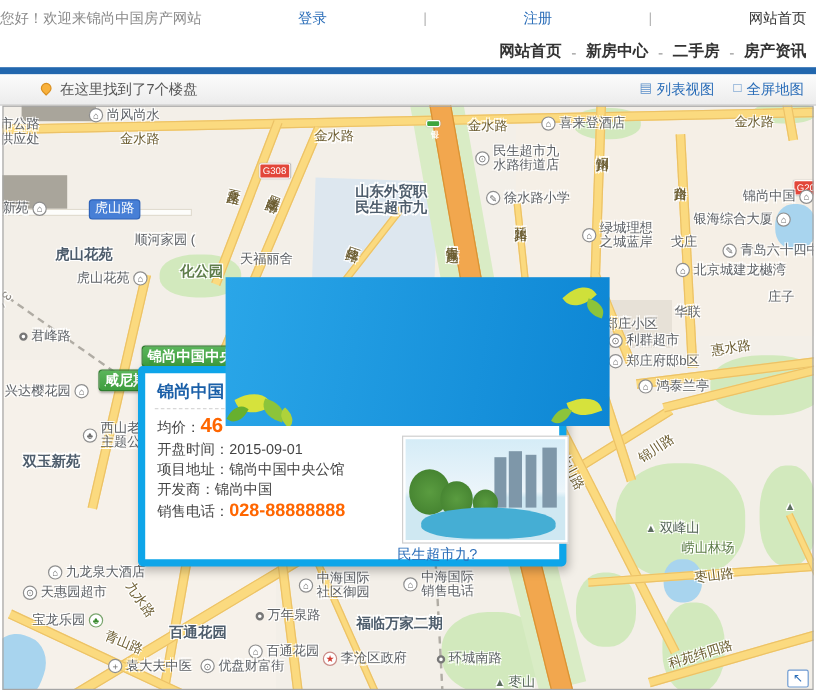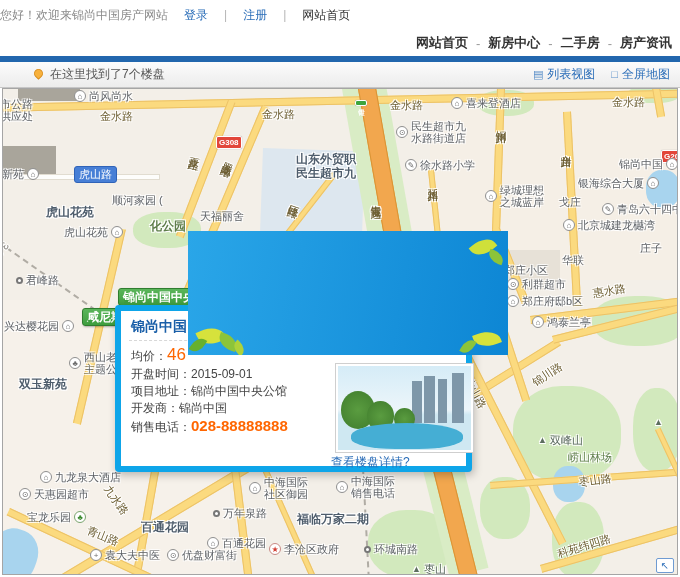--- a/index.html
+++ b/index.html
@@ -1,19 +1,19 @@
 <!DOCTYPE html>
 <html><head>
 <meta charset="utf-8">
 <style>
 *{margin:0;padding:0;box-sizing:border-box}
 html,body{width:680px;height:577px}
 body{position:relative;font-family:"Liberation Sans","DejaVu Sans",sans-serif;background:#fff;overflow:hidden}
 
-#hdr1{position:absolute;top:0;left:0;right:0;height:30px;display:flex;align-items:center;justify-content:flex-start;padding-right:8px;font-size:12px;color:#8a8a8a;gap:16px;background:#fff}
+#hdr1{position:absolute;top:0;left:0;right:0;height:30px;display:flex;align-items:center;justify-content:space-between;padding-right:8px;font-size:12px;color:#8a8a8a;gap:4px;background:#fff}
 .lnk{color:#2a6db8;cursor:pointer}
 .sep{color:#b5b5b5}
 .homelnk{color:#333}
 #hdr2{position:absolute;top:30px;left:0;right:0;height:26px;display:flex;align-items:center;justify-content:flex-end;padding-right:8px;font-size:13px;font-weight:bold;color:#333;gap:8px;background:#fff}
 .navsep{color:#999;font-weight:normal}
 #bluebar{position:absolute;top:56px;left:0;right:0;height:6px;background:#2267ae}
 #tbar{position:absolute;top:62px;left:0;right:0;height:26px;background:linear-gradient(#fcfcfc,#ececec);border-bottom:1px solid #c6c6c6;display:flex;align-items:center;font-size:12px;color:#555;padding:0 10px}
 .pin{width:9px;height:9px;background:#f8b13c;border:1px solid #d98f1f;border-radius:50% 50% 50% 0;transform:rotate(-45deg);margin:0 7px 2px 24px;flex:0 0 auto}
 .tsp{flex:1}
 .tbtn{display:flex;align-items:center;gap:4px;color:#2a6db8;margin-left:16px;cursor:pointer}
@@ -36,31 +36,31 @@
 .grn{color:#5e7d4a}
 .mtn{color:#55645a}
 .onroad{color:#6b5c30}
 .vert{writing-mode:vertical-rl;letter-spacing:1px}
 .poi{display:flex;align-items:center;gap:3px}
 .ico{display:inline-block;width:12px;height:12px;border:1px solid #8f8f8f;border-radius:50%;background:#fff;color:#6f6f6f;font-size:8px;line-height:11px;text-align:center;font-style:normal;flex:0 0 auto;text-shadow:none}
 .ico.red{color:#d23c31;border-color:#c98b86}
 .ico.grn2{color:#3a8a2e;border-color:#7aa56e}
 .mico{display:inline-block;color:#5d6e5f;font-size:9px;font-style:normal;flex:0 0 auto}
 .circ{display:inline-block;width:7px;height:7px;border:2px solid #777;border-radius:50%;background:#fff;flex:0 0 auto}
-.shield{position:absolute;background:#e2463a;color:#fff;font-size:8px;font-weight:bold;border:1px solid #fff;border-radius:2px;padding:0 2px;line-height:11px;z-index:4;box-shadow:0 0 1px #999;text-shadow:none}
+.shield{position:absolute;background:#e2463a;color:#fff;font-size:8px;font-weight:normal;border:1px solid #fff;border-radius:2px;padding:0 2px;line-height:11px;z-index:4;box-shadow:0 0 1px #999;text-shadow:none}
 .gshield{position:absolute;background:#3da53d;color:#fff;font-size:7px;line-height:8px;padding:2px 1px;writing-mode:vertical-rl;border:1px solid #fff;border-radius:2px;z-index:4;box-shadow:0 0 1px #999}
 .marker{position:absolute;background:linear-gradient(#5ab55a,#3f9e3f);border:1px solid #2f7d2f;border-radius:3px;color:#fff;font-weight:bold;font-size:12px;line-height:16px;padding:0 4px;z-index:5;white-space:nowrap;box-shadow:1px 1px 2px rgba(0,0,0,.3);cursor:pointer}
 .marker:after{content:"";position:absolute;left:5px;bottom:-7px;border:4px solid transparent;border-top:8px solid #3f9e3f;border-left-width:1px}
 .bluelbl{position:absolute;background:#477fd6;color:#fff;font-size:11px;padding:0 4px;line-height:15px;border-radius:3px;border:1px solid #2f63b8;z-index:4}
 
 #popup{position:absolute;left:115px;top:305px;width:357px;height:167px;background:#fff;border:6px solid #0ea5e9;border-radius:4px;box-shadow:2px 3px 8px rgba(0,0,0,.25);z-index:8;font-size:12px;color:#444}
 #popup .ttl{position:absolute;left:10px;top:7px;font-size:14px;font-weight:bold;color:#1a5fa8}
 #popup .dl{position:absolute;left:8px;right:8px;top:29px;border-top:1px dashed #d8d8d8}
 .prow{position:absolute;left:10px;top:35px;line-height:18px}
-.pv{color:#f60;font-weight:normal;font-size:17px}
+.pv{color:#f60;font-weight:bold;font-size:17px}
 .fields{position:absolute;left:10px;top:55px;width:206px;line-height:17px}
 .phv{color:#f60;font-weight:bold;font-size:15px}
 .thumb{position:absolute;left:214px;top:52px;width:139px;height:90px;background:#fff;border:1px solid #cfcfcf;padding:2px;cursor:pointer}
 .scene{position:relative;width:100%;height:100%;background:linear-gradient(#d5ecf7 0%,#ecf5fa 52%,#cfe8f2 58%);overflow:hidden}
 .bld{position:absolute;background:#7e97a9}
 .tr{position:absolute;background:radial-gradient(circle,#5a9c40,#3f7c2c);border-radius:50%}
 .lk{position:absolute;left:10%;right:6%;bottom:1px;height:26px;background:#45aed4;border-radius:50% 50% 40% 40%}
 .dlink{position:absolute;left:210px;top:143px;color:#2a6db8;cursor:pointer}
 
 #banner{position:absolute;left:188px;top:231px;width:320px;height:124px;background:linear-gradient(100deg,#2aa6e8,#0d86d4);z-index:9;overflow:hidden;cursor:pointer}
@@ -345,21 +345,21 @@
         <div class="bld" style="left:56%;top:18%;width:7%;height:50%"></div>
         <div class="bld" style="left:65%;top:12%;width:8%;height:56%"></div>
         <div class="bld" style="left:75%;top:16%;width:7%;height:52%"></div>
         <div class="bld" style="left:86%;top:8%;width:9%;height:60%"></div>
         <div class="tr" style="left:2%;top:30%;width:26%;height:45%"></div>
         <div class="tr" style="left:22%;top:42%;width:20%;height:35%"></div>
         <div class="tr" style="left:42%;top:50%;width:16%;height:26%"></div>
         <div class="lk"></div>
       </div>
     </div>
-    <div class="dlink">查看楼盘详情?</div>
+    <div class="dlink">民生超市九?</div>
   </div>
 
   <div id="banner">
     <i class="lf" style="left:10px;top:96px;width:26px;height:18px;background:#d6e23c;transform:rotate(-25deg)"></i>
     <i class="lf" style="left:30px;top:104px;width:20px;height:14px;background:#8cc43a;transform:rotate(20deg)"></i>
     <i class="lf" style="left:2px;top:108px;width:16px;height:12px;background:#67b02e;transform:rotate(-60deg)"></i>
     <i class="lf" style="left:44px;top:112px;width:14px;height:10px;background:#aed23a;transform:rotate(45deg)"></i>
     <i class="lf" style="left:283px;top:8px;width:24px;height:16px;background:#cfe03a;transform:rotate(140deg)"></i>
     <i class="lf" style="left:300px;top:20px;width:16px;height:12px;background:#8cc43a;transform:rotate(200deg)"></i>
     <i class="lf" style="left:286px;top:100px;width:26px;height:16px;background:#d6e23c;transform:rotate(160deg)"></i>

